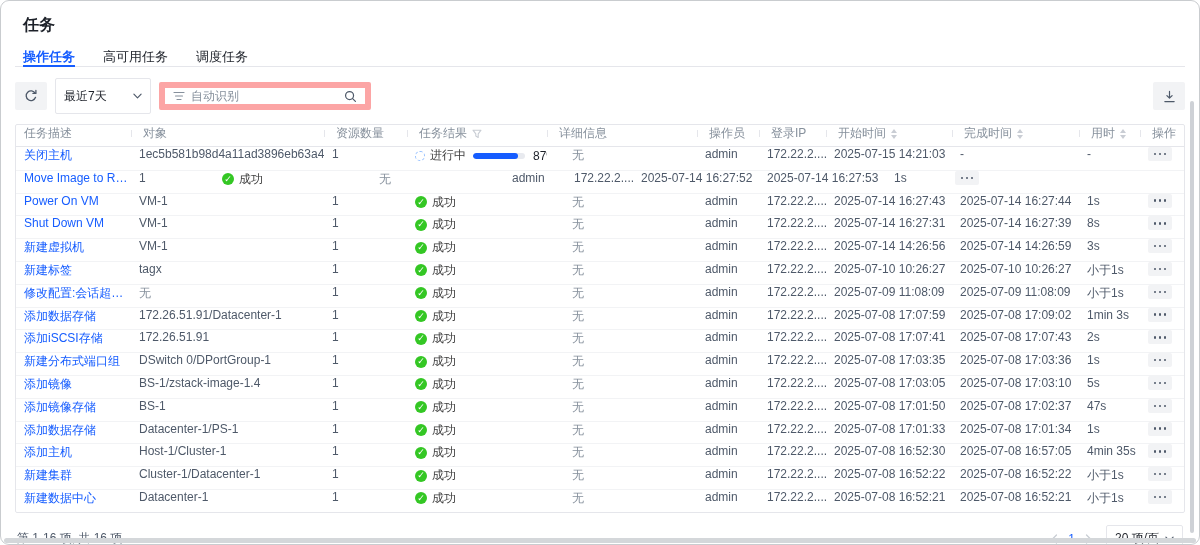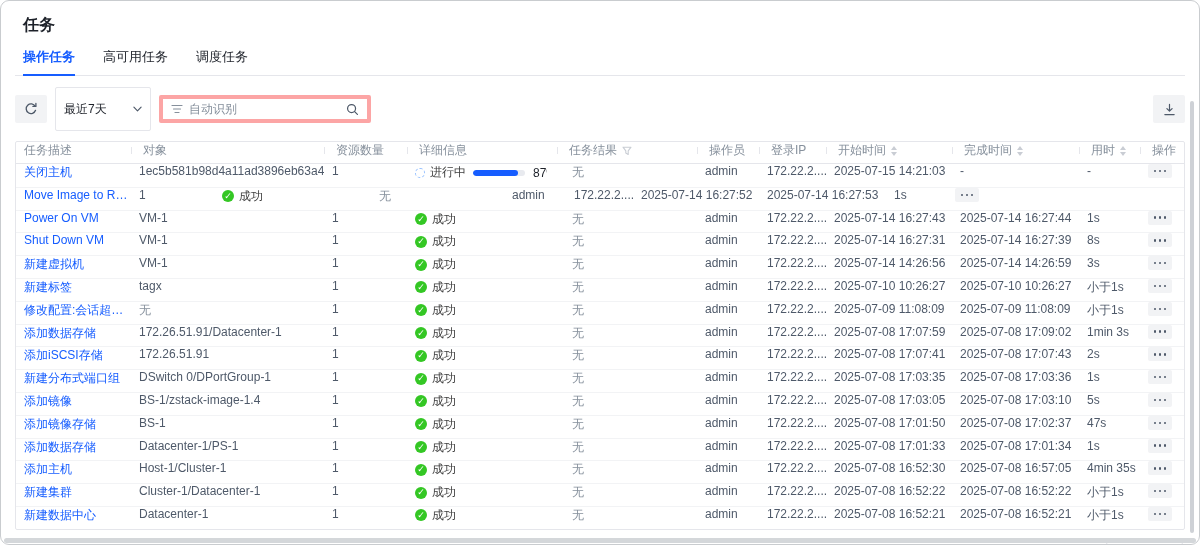--- a/index.html
+++ b/index.html
@@ -24,37 +24,37 @@
   }
   .h-scrollbar {
     position: absolute; left: 3px; right: 3px; bottom: 1px; height: 5px;
     background: #d4d7da; border-radius: 3px;
   }
   .page { padding: 0 14px; }
 
   
   .page-title { font-size: 16px; font-weight: bold; color: #1d2129; padding: 14px 8px 0 8px; }
   .tabs { display: flex; gap: 28px; padding: 12px 8px 0 8px; border-bottom: 1px solid #e5e6eb; }
-  .tab { padding-bottom: 9px; font-size: 13px; color: #1d2129; cursor: pointer; position: relative; }
+  .tab { padding-bottom: 0; font-size: 13px; color: #1d2129; cursor: pointer; position: relative; }
   .tab.active { color: #165dff; font-weight: bold; }
   .tab.active::after { content:""; position:absolute; left:0; right:0; bottom:-1px; height:2px; background:#165dff; }
 
   
   .toolbar { display:flex; align-items:center; margin: 11px 0 10px 0; }
   .icon-btn {
     width: 32px; height: 28px; background: #f2f3f5; border: none; border-radius: 2px;
     display:flex; align-items:center; justify-content:center; cursor:pointer;
   }
   .select-box {
-    margin-left: 8px; width: 96px; height: 44px; border:1px solid #e5e6eb; border-radius:2px;
+    margin-left: 8px; width: 96px; height: 36px; border:1px solid #e5e6eb; border-radius:2px;
     background:#fff; display:flex; align-items:center; justify-content:space-between;
     padding: 0 8px; color:#1d2129; cursor:pointer;
   }
   .search-box {
-    margin-left: 8px; width: 212px; height: 28px; border:4px solid #fca5a5; border-radius:2px;
+    margin-left: 8px; width: 212px; height: 28px; border:6px solid #fca5a5; border-radius:2px;
     background:#fff; display:flex; align-items:center; padding: 0 8px; gap:6px;
   }
   .search-box input {
     border:none; outline:none; flex:1; font-size:12px; color:#1d2129; min-width:0;
     font-family: inherit;
   }
   .search-box input::placeholder { color:#86909c; }
   .toolbar-spacer { flex:1; }
 
   
@@ -175,31 +175,31 @@
       <div class="thead">
         <div class="th c1 first">
             <span>任务描述</span>
           </div>
         <div class="th c2">
             <span>对象</span>
           </div>
         <div class="th c3">
             <span>资源数量</span>
           </div>
-        <div class="th c5">
-            <span>详细信息</span>
-          </div>
         <div class="th c4">
           <span>任务结果</span>
           <span class="funnel">
             <svg width="10" height="10" viewBox="0 0 10 10">
                 <path d="M1 1.2h8L6.2 4.8v3.6L3.8 7V4.8z" fill="none" stroke="#c9cdd4" stroke-width="1.1" stroke-linejoin="round"></path>
               </svg>
           </span>
         </div>
+        <div class="th c5">
+            <span>详细信息</span>
+          </div>
         <div class="th c6">
             <span>操作员</span>
           </div>
         <div class="th c7">
             <span>登录IP</span>
           </div>
         <div class="th c8">
           <span>开始时间</span>
           <span class="sorter">
               <i class="up"></i>

